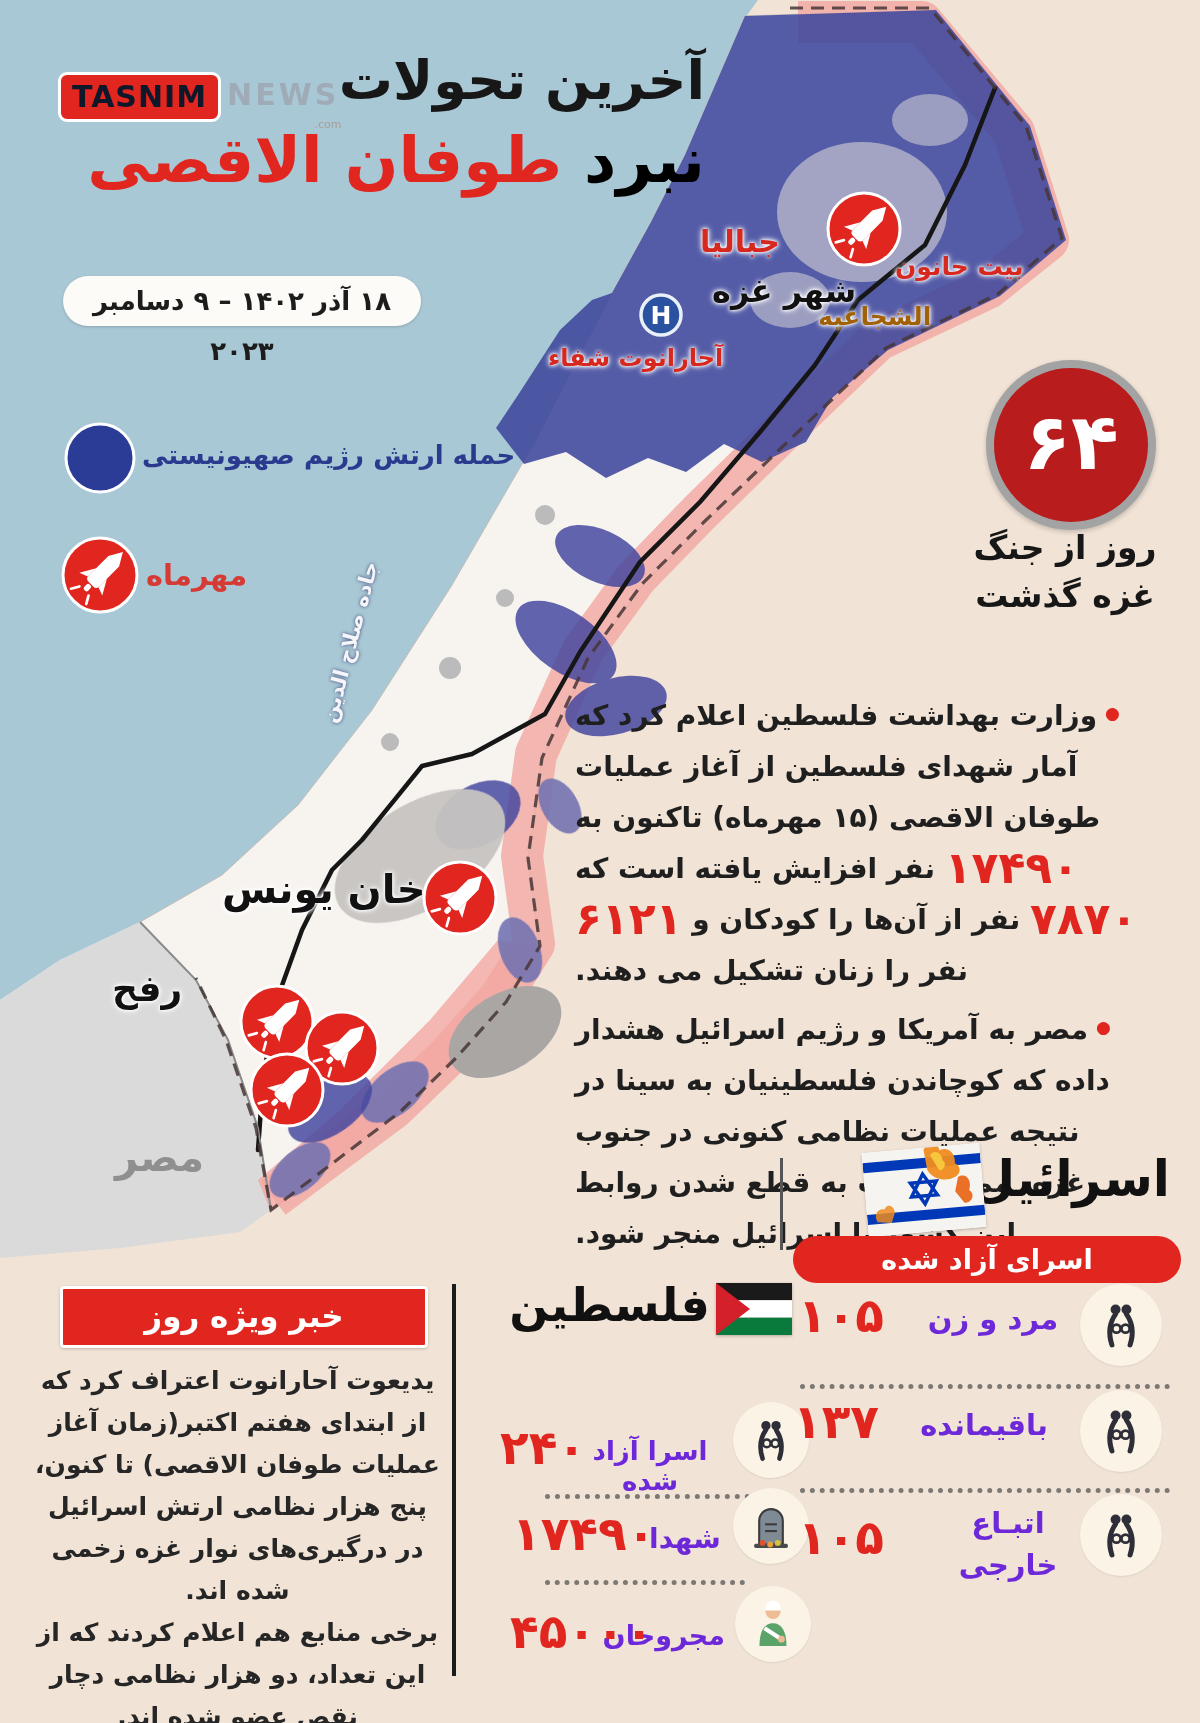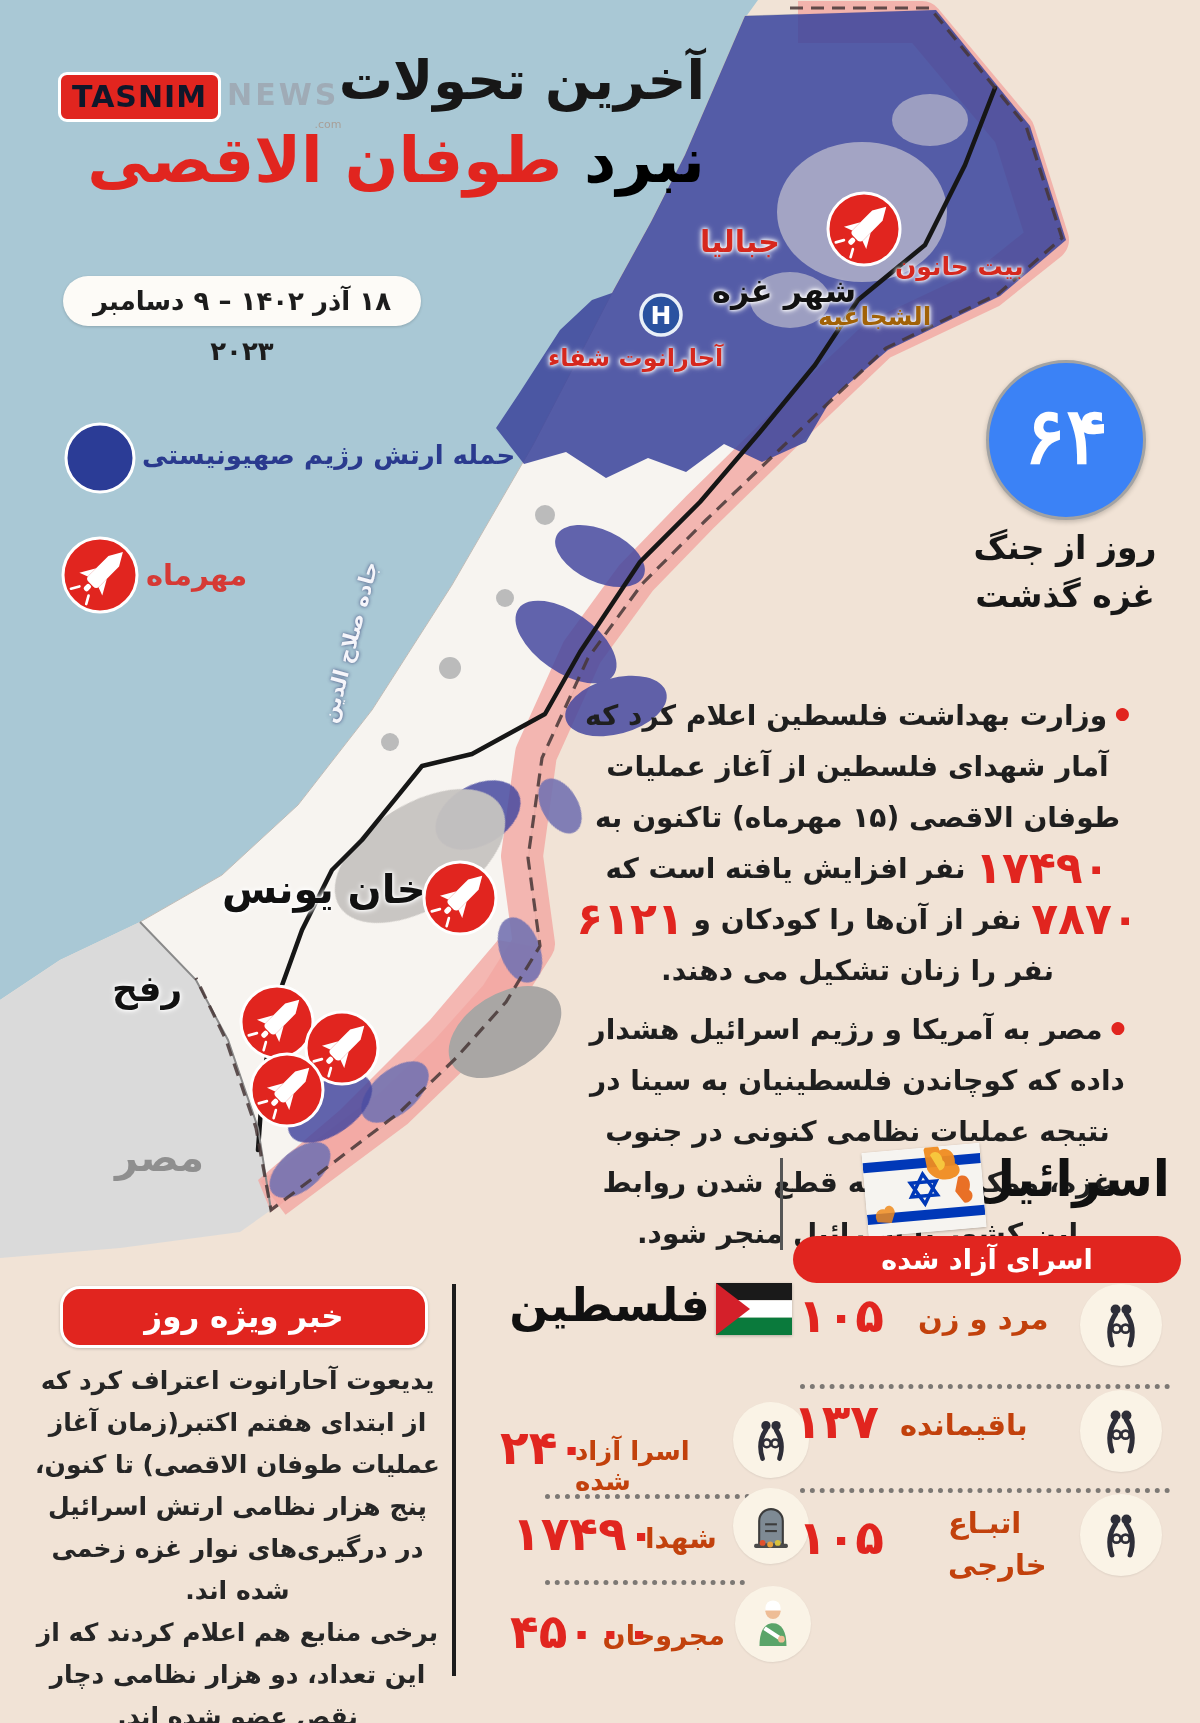--- a/index.html
+++ b/index.html
@@ -25,40 +25,40 @@
   .lbl-jabalia{left:700px;top:224px;font-size:30px;color:#d6281e;}
   .lbl-beithanoun{left:895px;top:252px;font-size:25px;color:#d6281e;}
   .lbl-gazacity{left:712px;top:272px;font-size:32px;color:#111;}
   .lbl-shujaiyya{left:818px;top:302px;font-size:25px;color:#a16207;}
   .lbl-shifa{left:548px;top:344px;font-size:24px;color:#d6281e;}
   .lbl-road{left:250px;top:630px;width:200px;text-align:center;font-size:21px;color:#f5f5fa;transform:rotate(-75deg);text-shadow:0 0 4px rgba(50,55,110,.9);}
   .lbl-khanyounis{left:222px;top:866px;font-size:40px;color:#111;}
   .lbl-rafah{left:112px;top:968px;font-size:36px;color:#111;}
   .lbl-egypt{left:115px;top:1134px;font-size:40px;color:#8f8f8f;}
   
-  .counter-circle{left:986px;top:360px;width:154px;height:154px;background:#3b82f6;border:3px solid #a3a3a3;border-radius:50%;box-shadow:0 2px 5px rgba(0,0,0,.2);text-align:center;font-family:Liberation Serif, serif;}
+  .counter-circle{left:986px;top:360px;width:154px;height:154px;background:#b91c1c;border:8px solid #a3a3a3;border-radius:50%;box-shadow:0 2px 5px rgba(0,0,0,.2);text-align:center;}
   .counter-num{font-size:78px;font-weight:bold;color:#fff;line-height:148px;}
   .counter-l1{left:940px;top:528px;width:250px;text-align:center;font-size:33px;font-weight:bold;color:#171717;direction:rtl;}
   .counter-l2{left:940px;top:576px;width:250px;text-align:center;font-size:33px;font-weight:bold;color:#171717;direction:rtl;}
   
-  .para{width:565px;direction:rtl;text-align:center;font-size:28px;font-weight:bold;line-height:51px;color:#1f1f1f;}
+  .para{width:565px;direction:rtl;text-align:left;font-size:28px;font-weight:bold;line-height:51px;color:#1f1f1f;}
   .para .bullet{color:#e1251f;font-size:17px;vertical-align:6px;margin-left:8px;}
   .para .bignum{color:#e1251f;font-size:44px;font-weight:bold;vertical-align:-5px;line-height:40px;}
   .para1{left:575px;top:688px;}
   .para2{left:575px;top:1002px;}
   
   .vdivider{background:#1c1c1c;}
-  .special-badge{left:60px;top:1286px;width:362px;height:56px;background:#e1251f;border:3px solid #fff;border-radius:20px;text-align:center;line-height:54px;color:#fff;font-size:31px;font-weight:bold;direction:rtl;box-shadow:0 1px 3px rgba(0,0,0,.2);}
+  .special-badge{left:60px;top:1286px;width:362px;height:56px;background:#e1251f;border:3px solid #fff;border-radius:4px;text-align:center;line-height:54px;color:#fff;font-size:31px;font-weight:bold;direction:rtl;box-shadow:0 1px 3px rgba(0,0,0,.2);}
   .special-body{left:35px;top:1360px;width:405px;text-align:center;direction:rtl;font-size:25px;font-weight:bold;line-height:42px;color:#262626;}
   .col-title{font-weight:bold;color:#111;direction:rtl;text-align:right;}
   .pal-title{left:540px;top:1278px;width:170px;font-size:46px;}
   .isr-title{left:990px;top:1150px;width:180px;font-size:50px;}
   .isr-pill{left:793px;top:1236px;width:388px;height:47px;background:#e1251f;border-radius:24px;text-align:center;line-height:47px;color:#fff;font-size:27px;font-weight:bold;direction:rtl;}
   .stat-value{color:#e1251f;font-weight:bold;font-size:47px;white-space:nowrap;}
-  .stat-label{color:#c2410c;font-weight:bold;direction:rtl;text-align:left;}
+  .stat-label{color:#6d28d9;font-weight:bold;direction:rtl;text-align:center;}
   .icon-circle{border-radius:50%;background:#faf3e6;display:flex;align-items:center;justify-content:center;box-shadow:0 1px 2px rgba(0,0,0,.08);}
   .dotsep{border-top:5px dotted #4b4b4b;opacity:.7;}
   .flag{box-shadow:0 1px 3px rgba(0,0,0,.25);}
 </style>
 </head>
 <body>
 
 <div id="stage">
 
   <svg class="abs" style="left:0;top:0;" width="1200" height="1723" viewBox="0 0 1200 1723">

